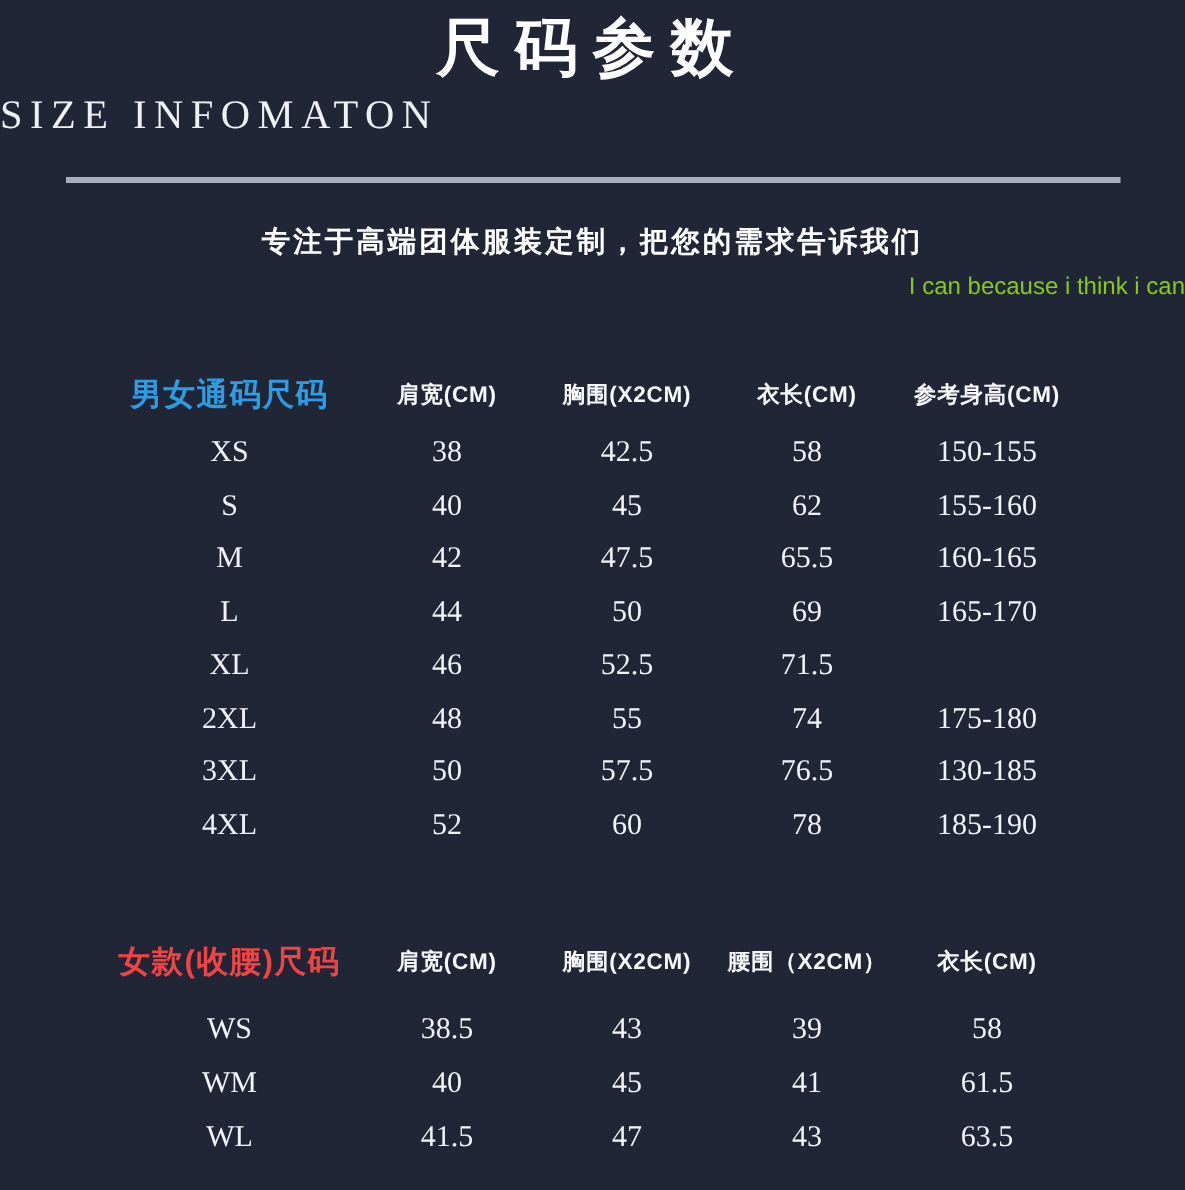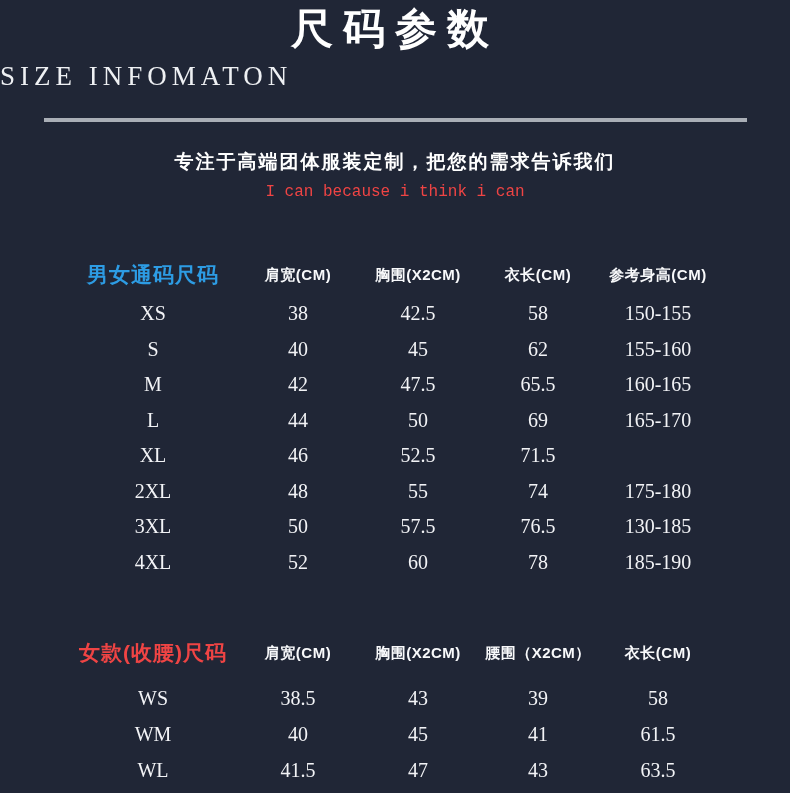--- a/index.html
+++ b/index.html
@@ -8,21 +8,21 @@
     overflow: hidden;
   }
   body {
     background: #202636;
     color: #f5f6f8;
     font-family: "Liberation Sans", sans-serif;
   }
   .title-cn {
     margin-top: 8px;
     text-align: center;
-    font-family: Liberation Mono, monospace;
+    font-family: Liberation Sans, sans-serif;
     font-weight: 700;
     font-size: 42px;
     line-height: 48px;
     letter-spacing: 10px;
     color: #ffffff;
   }
   .title-en {
     margin-top: 4px;
     font-family: "Liberation Serif", serif;
     font-weight: 400;
@@ -41,31 +41,31 @@
     margin-top: 28px;
     text-align: center;
     font-size: 19px;
     line-height: 24px;
     font-weight: 700;
     letter-spacing: 2px;
     color: #ffffff;
   }
   .slogan {
     margin-top: 8px;
-    text-align: center;
-    font-family: Liberation Mono, monospace;
+    text-align: right;
+    font-family: Liberation Sans, sans-serif;
     font-size: 16px;
     line-height: 20px;
-    color: #ef4444;
+    color: #84cc16;
   }
   .size-table {
     width: 650px;
     margin-left: 68px;
   }
-  .size-table.unisex { margin-top: 58px; }
+  .size-table.unisex { margin-top: 46px; }
   .size-table.women  { margin-top: 58px; }
   .trow {
     display: grid;
     grid-template-columns: 170px 120px 120px 120px 120px;
     align-items: center;
   }
   .trow.head {
     height: 30px;
     margin-bottom: 6px;
   }

